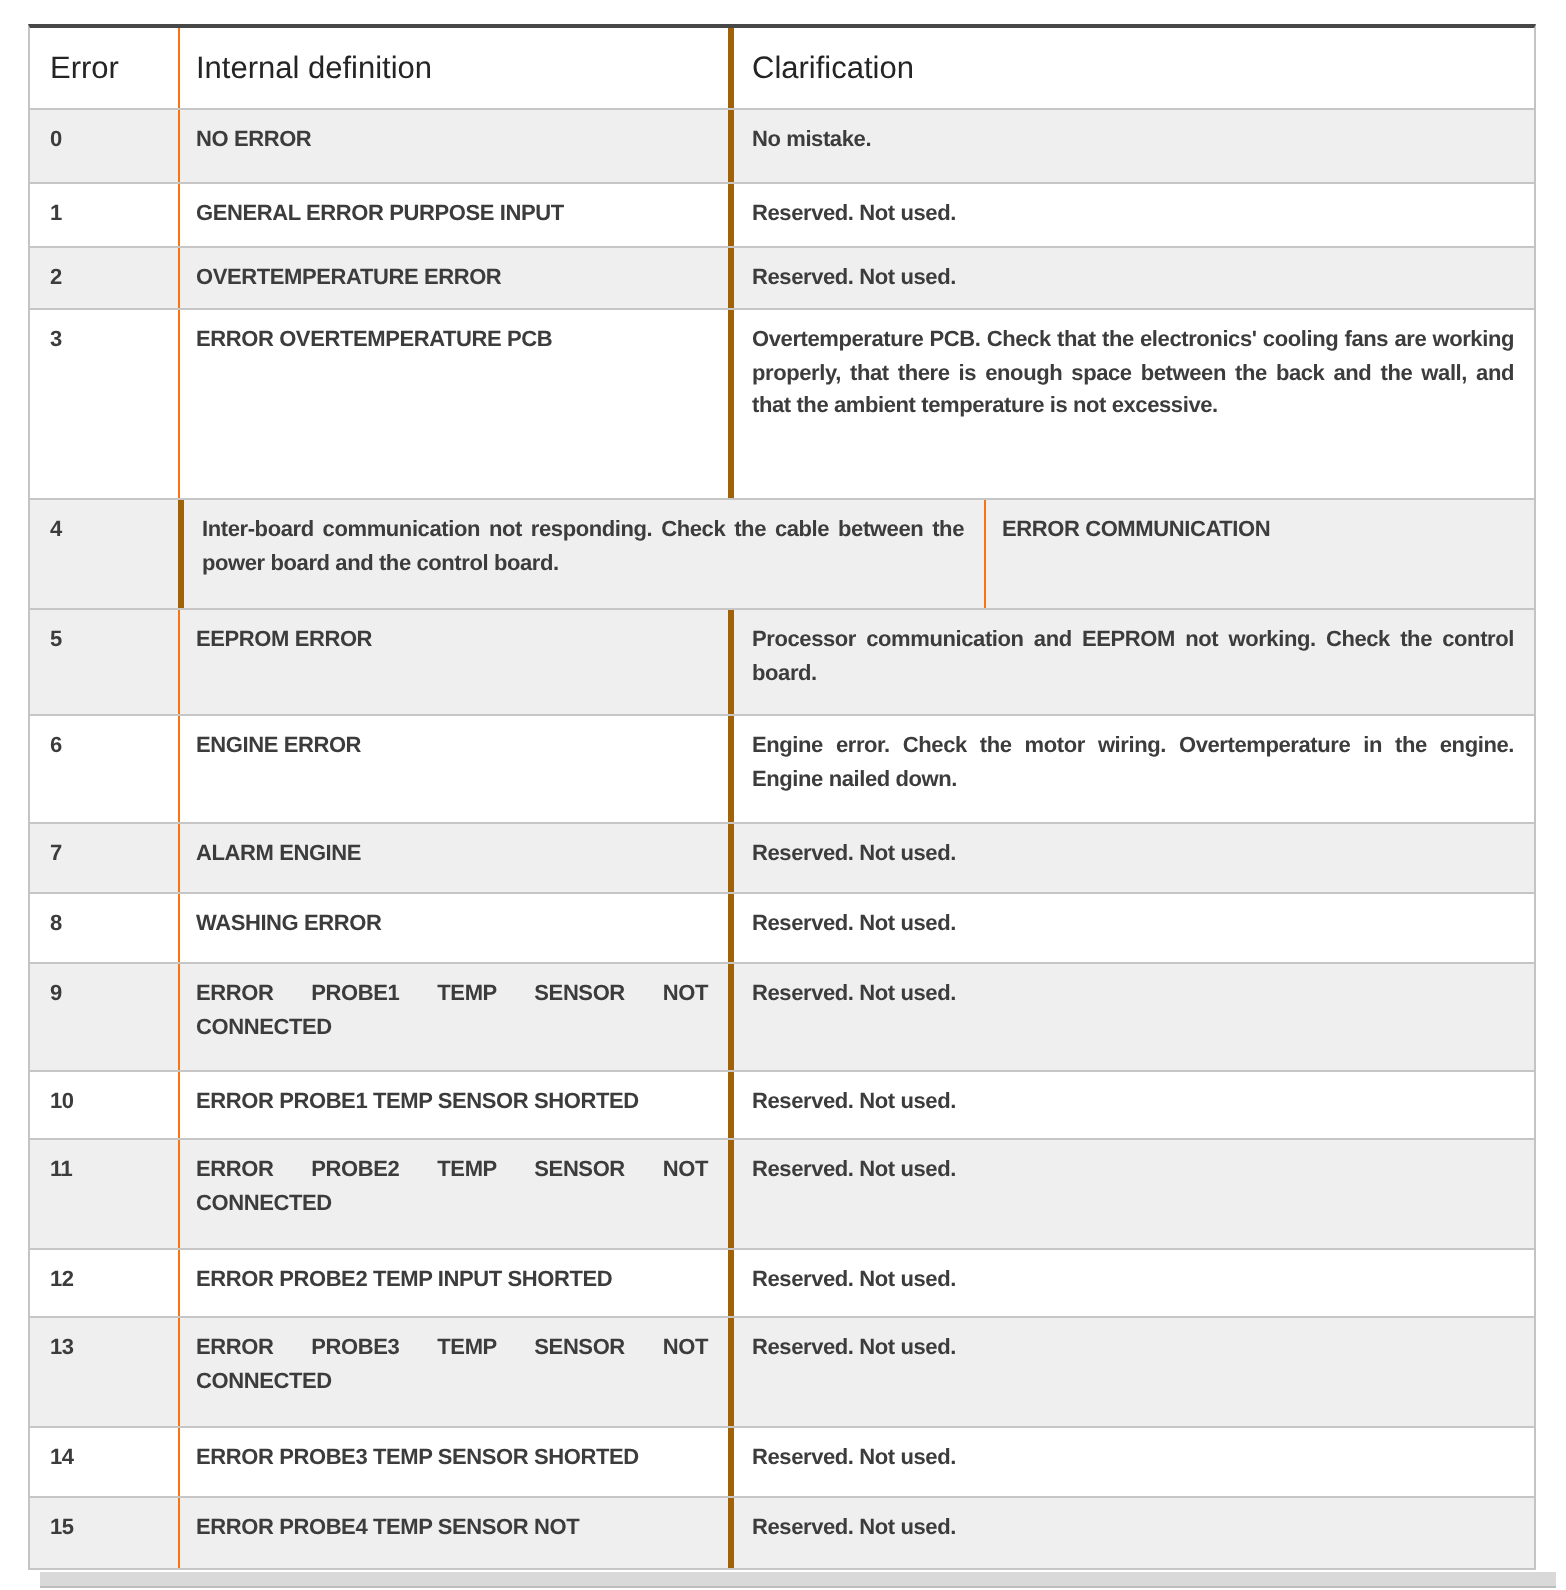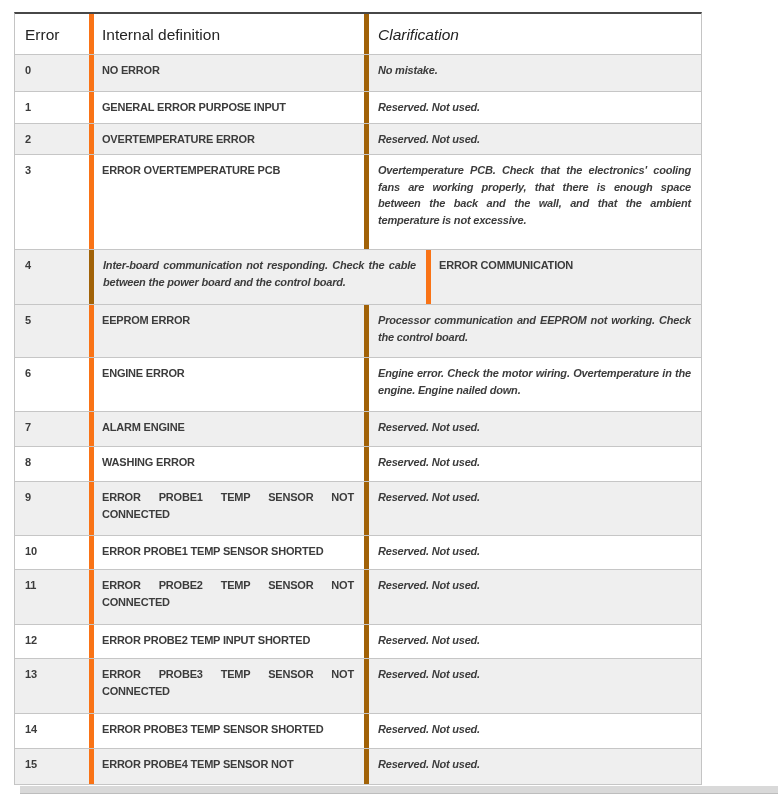--- a/index.html
+++ b/index.html
@@ -12,21 +12,21 @@
     position: relative;
     width: 783px;
     height: 795px;
     background: #ffffff;
     overflow: hidden;
   }
   .error-table {
     position: absolute;
     left: 14px;
     top: 12px;
-    width: 688px;
+    width: 754px;
     box-sizing: border-box;
     border-top: 2px solid #474747;
     border-left: 1px solid #c4c4c4;
     border-right: 1px solid #c4c4c4;
     color: #3c3c3c;
   }
   .t-row {
     display: flex;
     align-items: stretch;
     border-bottom: 1px solid #c6c6c6;
@@ -40,22 +40,22 @@
   }
   .cell {
     box-sizing: border-box;
     padding: 7px 10px 6px 10px;
     font-size: 11px;
     font-weight: 700;
     letter-spacing: -0.2px;
     line-height: 1.5;
   }
   .cell-code  { width: 74px;  padding-left: 10px; }
-  .cell-def   { width: 275px; border-left: 5px solid #f97316; padding-left: 8px;  text-align: justify; }
-  .cell-clar  { flex: 1;      border-left: 5px solid #a16207; padding-left: 9px;  text-align: justify; font-style: italic; }
+  .cell-def   { width: 275px; border-left: 1px solid #f97316; padding-left: 8px;  text-align: justify; }
+  .cell-clar  { flex: 1;      border-left: 3px solid #a16207; padding-left: 9px;  text-align: justify; }
   .header-row .cell {
     font-size: 15.5px;
     font-weight: 400;
     letter-spacing: 0;
     color: #242424;
     padding-top: 9px;
     text-align: left;
   }
   
   .t-row[data-ri="0"]  { min-height: 37px; }

